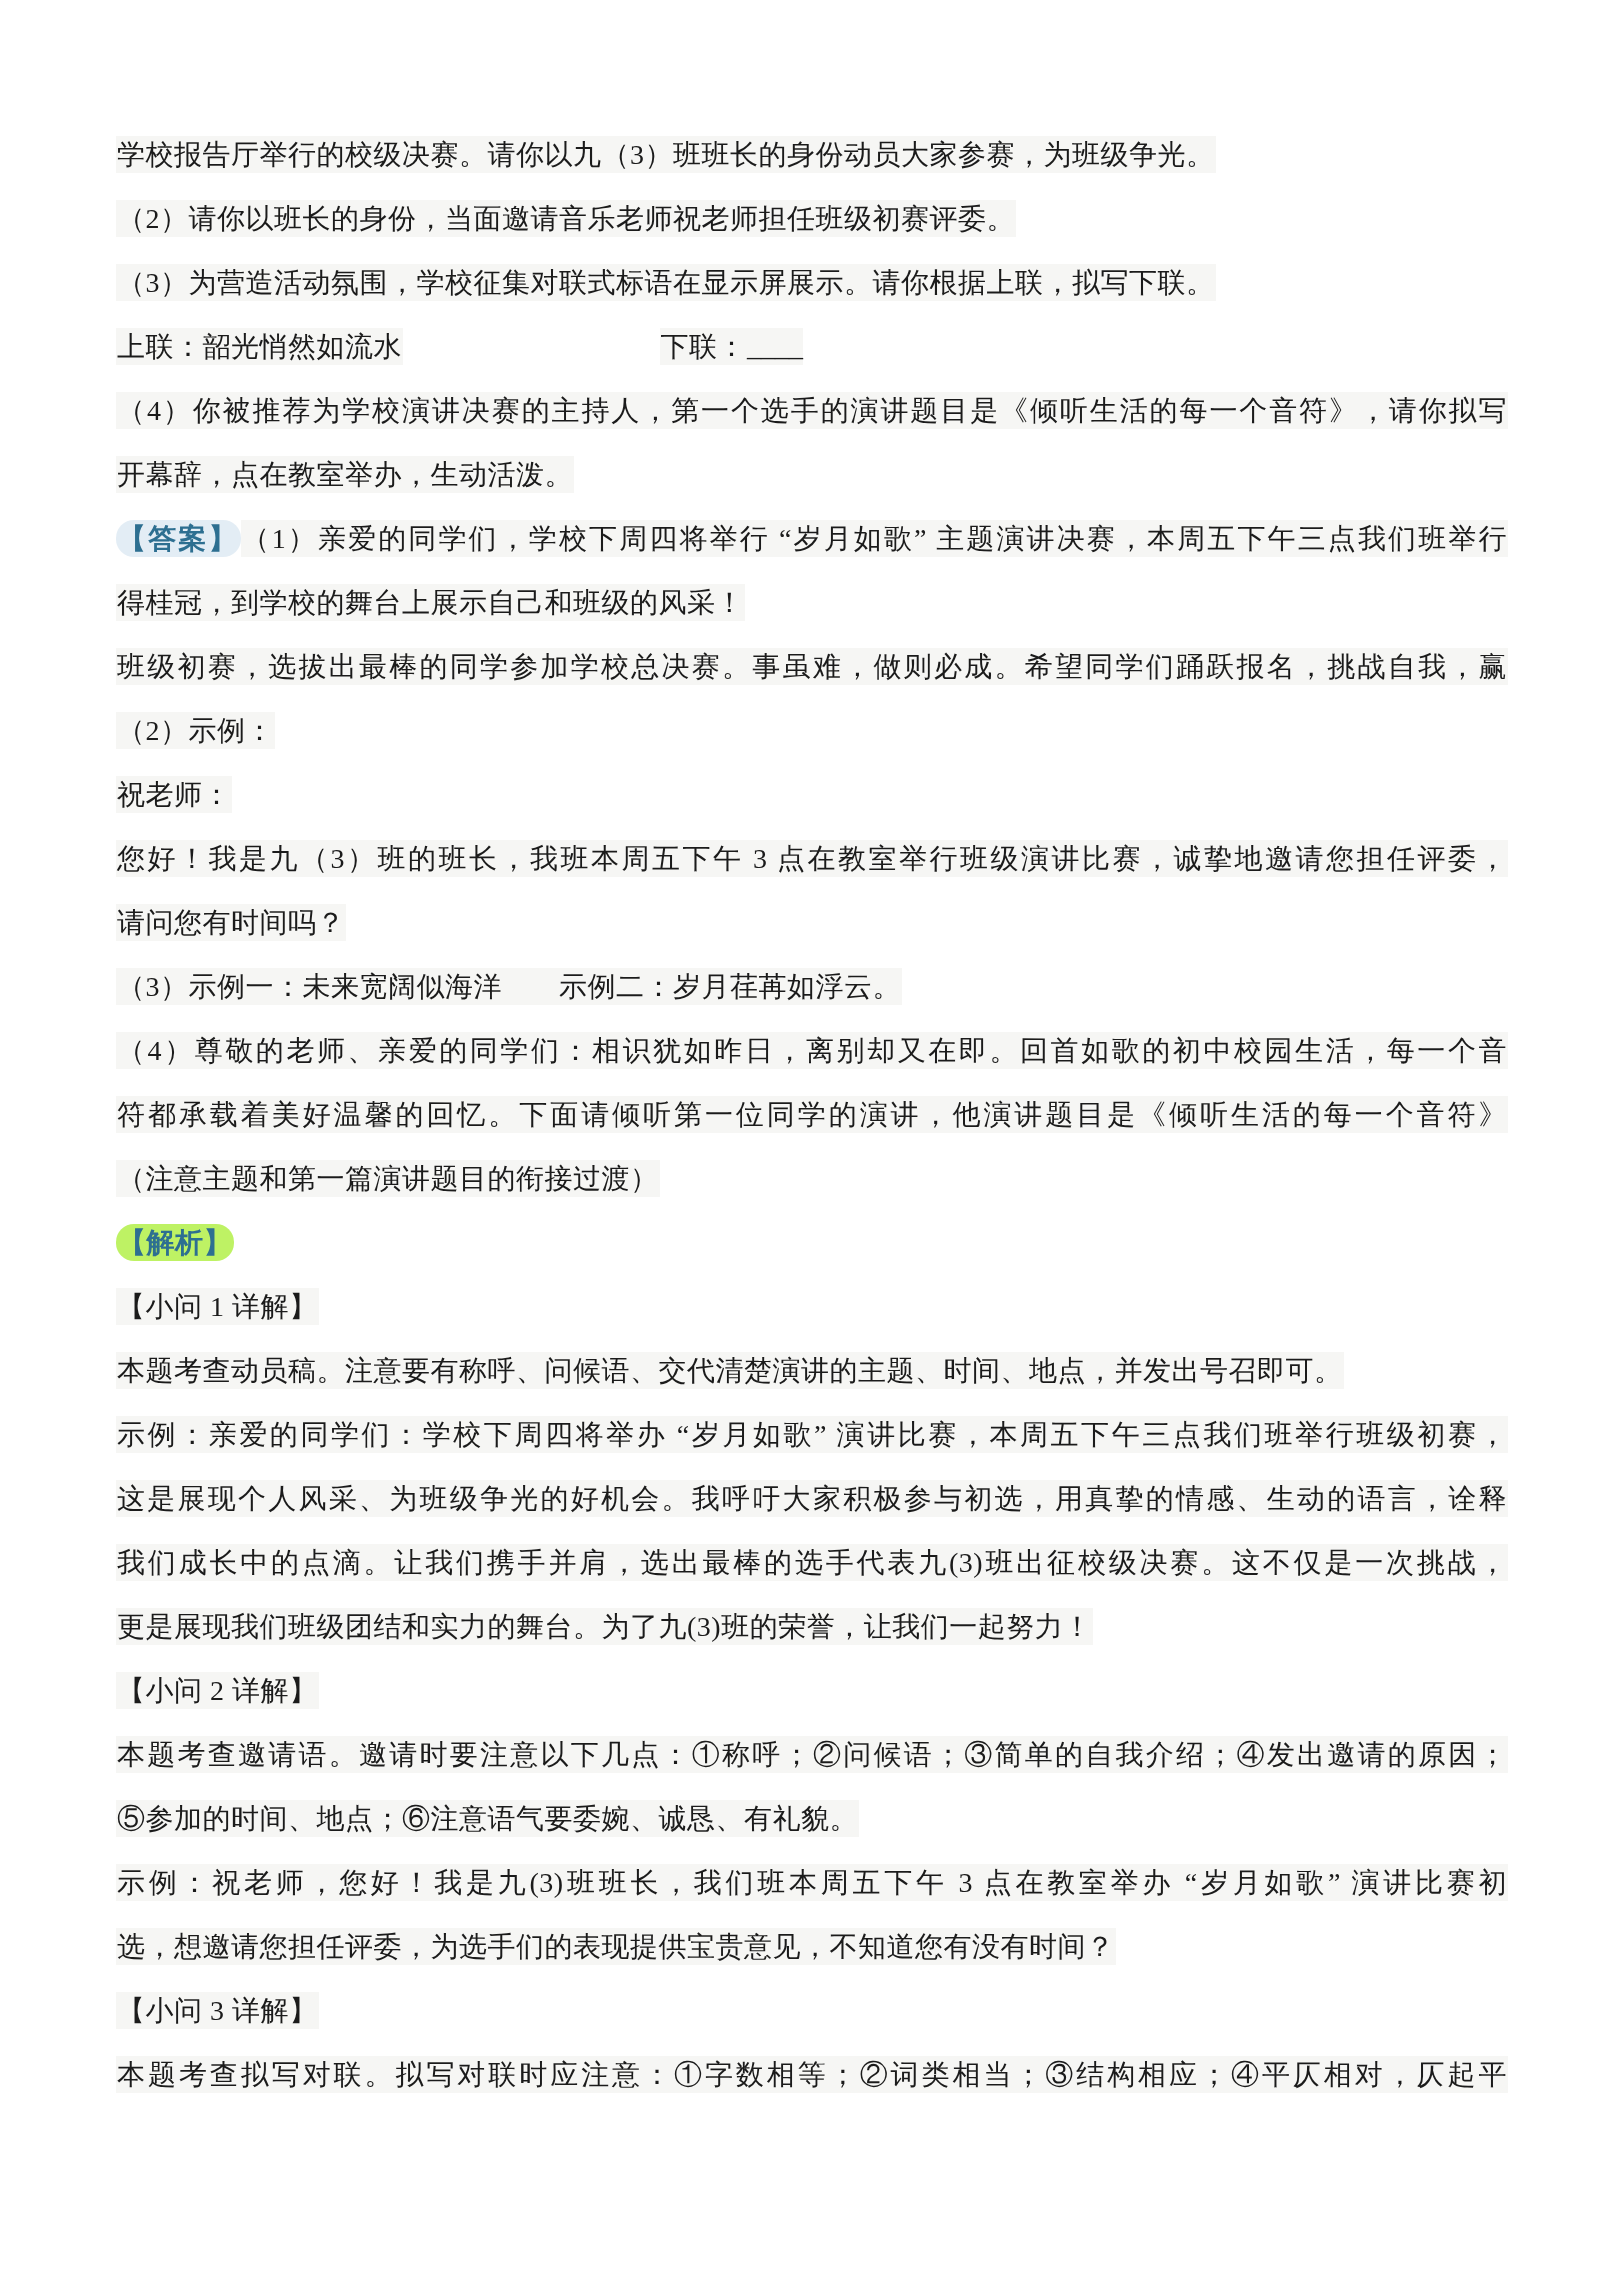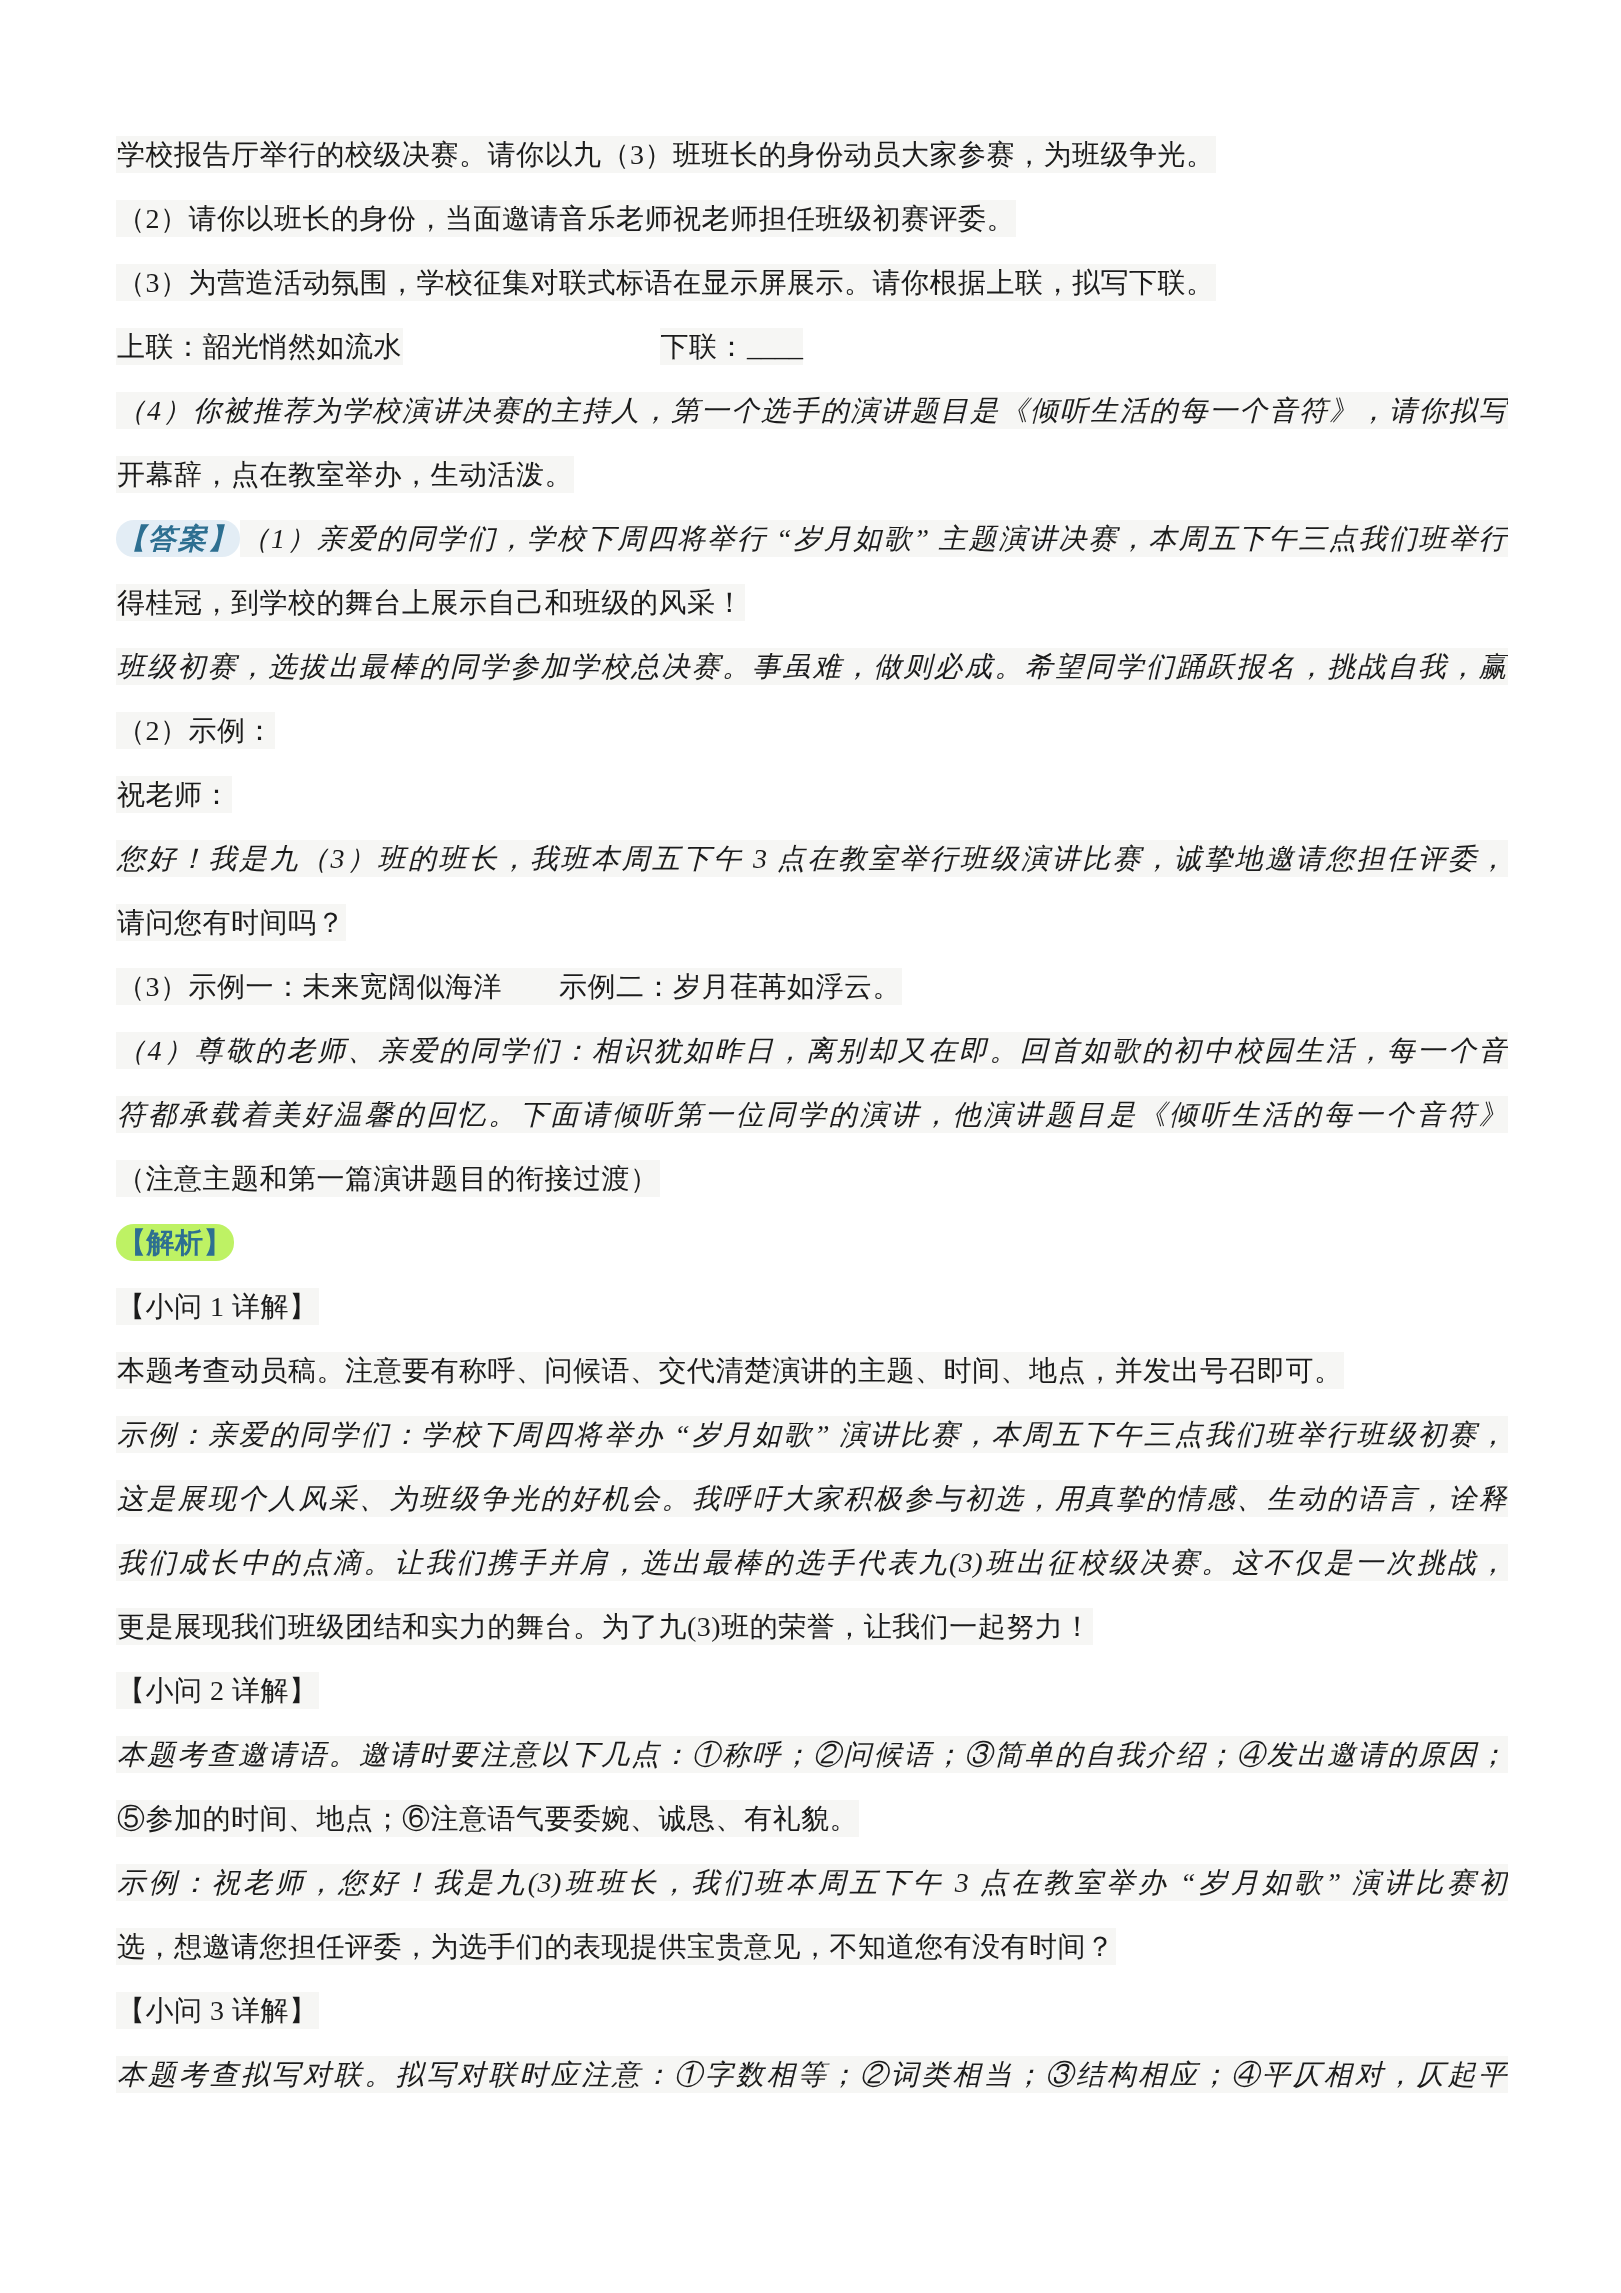--- a/index.html
+++ b/index.html
@@ -26,21 +26,20 @@
     line-height: 64px;
     white-space: nowrap;
     text-align: left;
   }
   .line.j {
     text-align: justify;
     text-align-last: justify;
     text-justify: inter-character;
     white-space: normal;
     overflow: hidden;
-    font-style: italic;
   }
   .seg { display: inline; }
   .seg.text {
     background: #f6f6f4;            
     padding: 2.9px 1px;
   }
   .seg.label {
     color: #2d6f91;                 
     background: #e3edf5;
     padding: 2.9px 2px;

